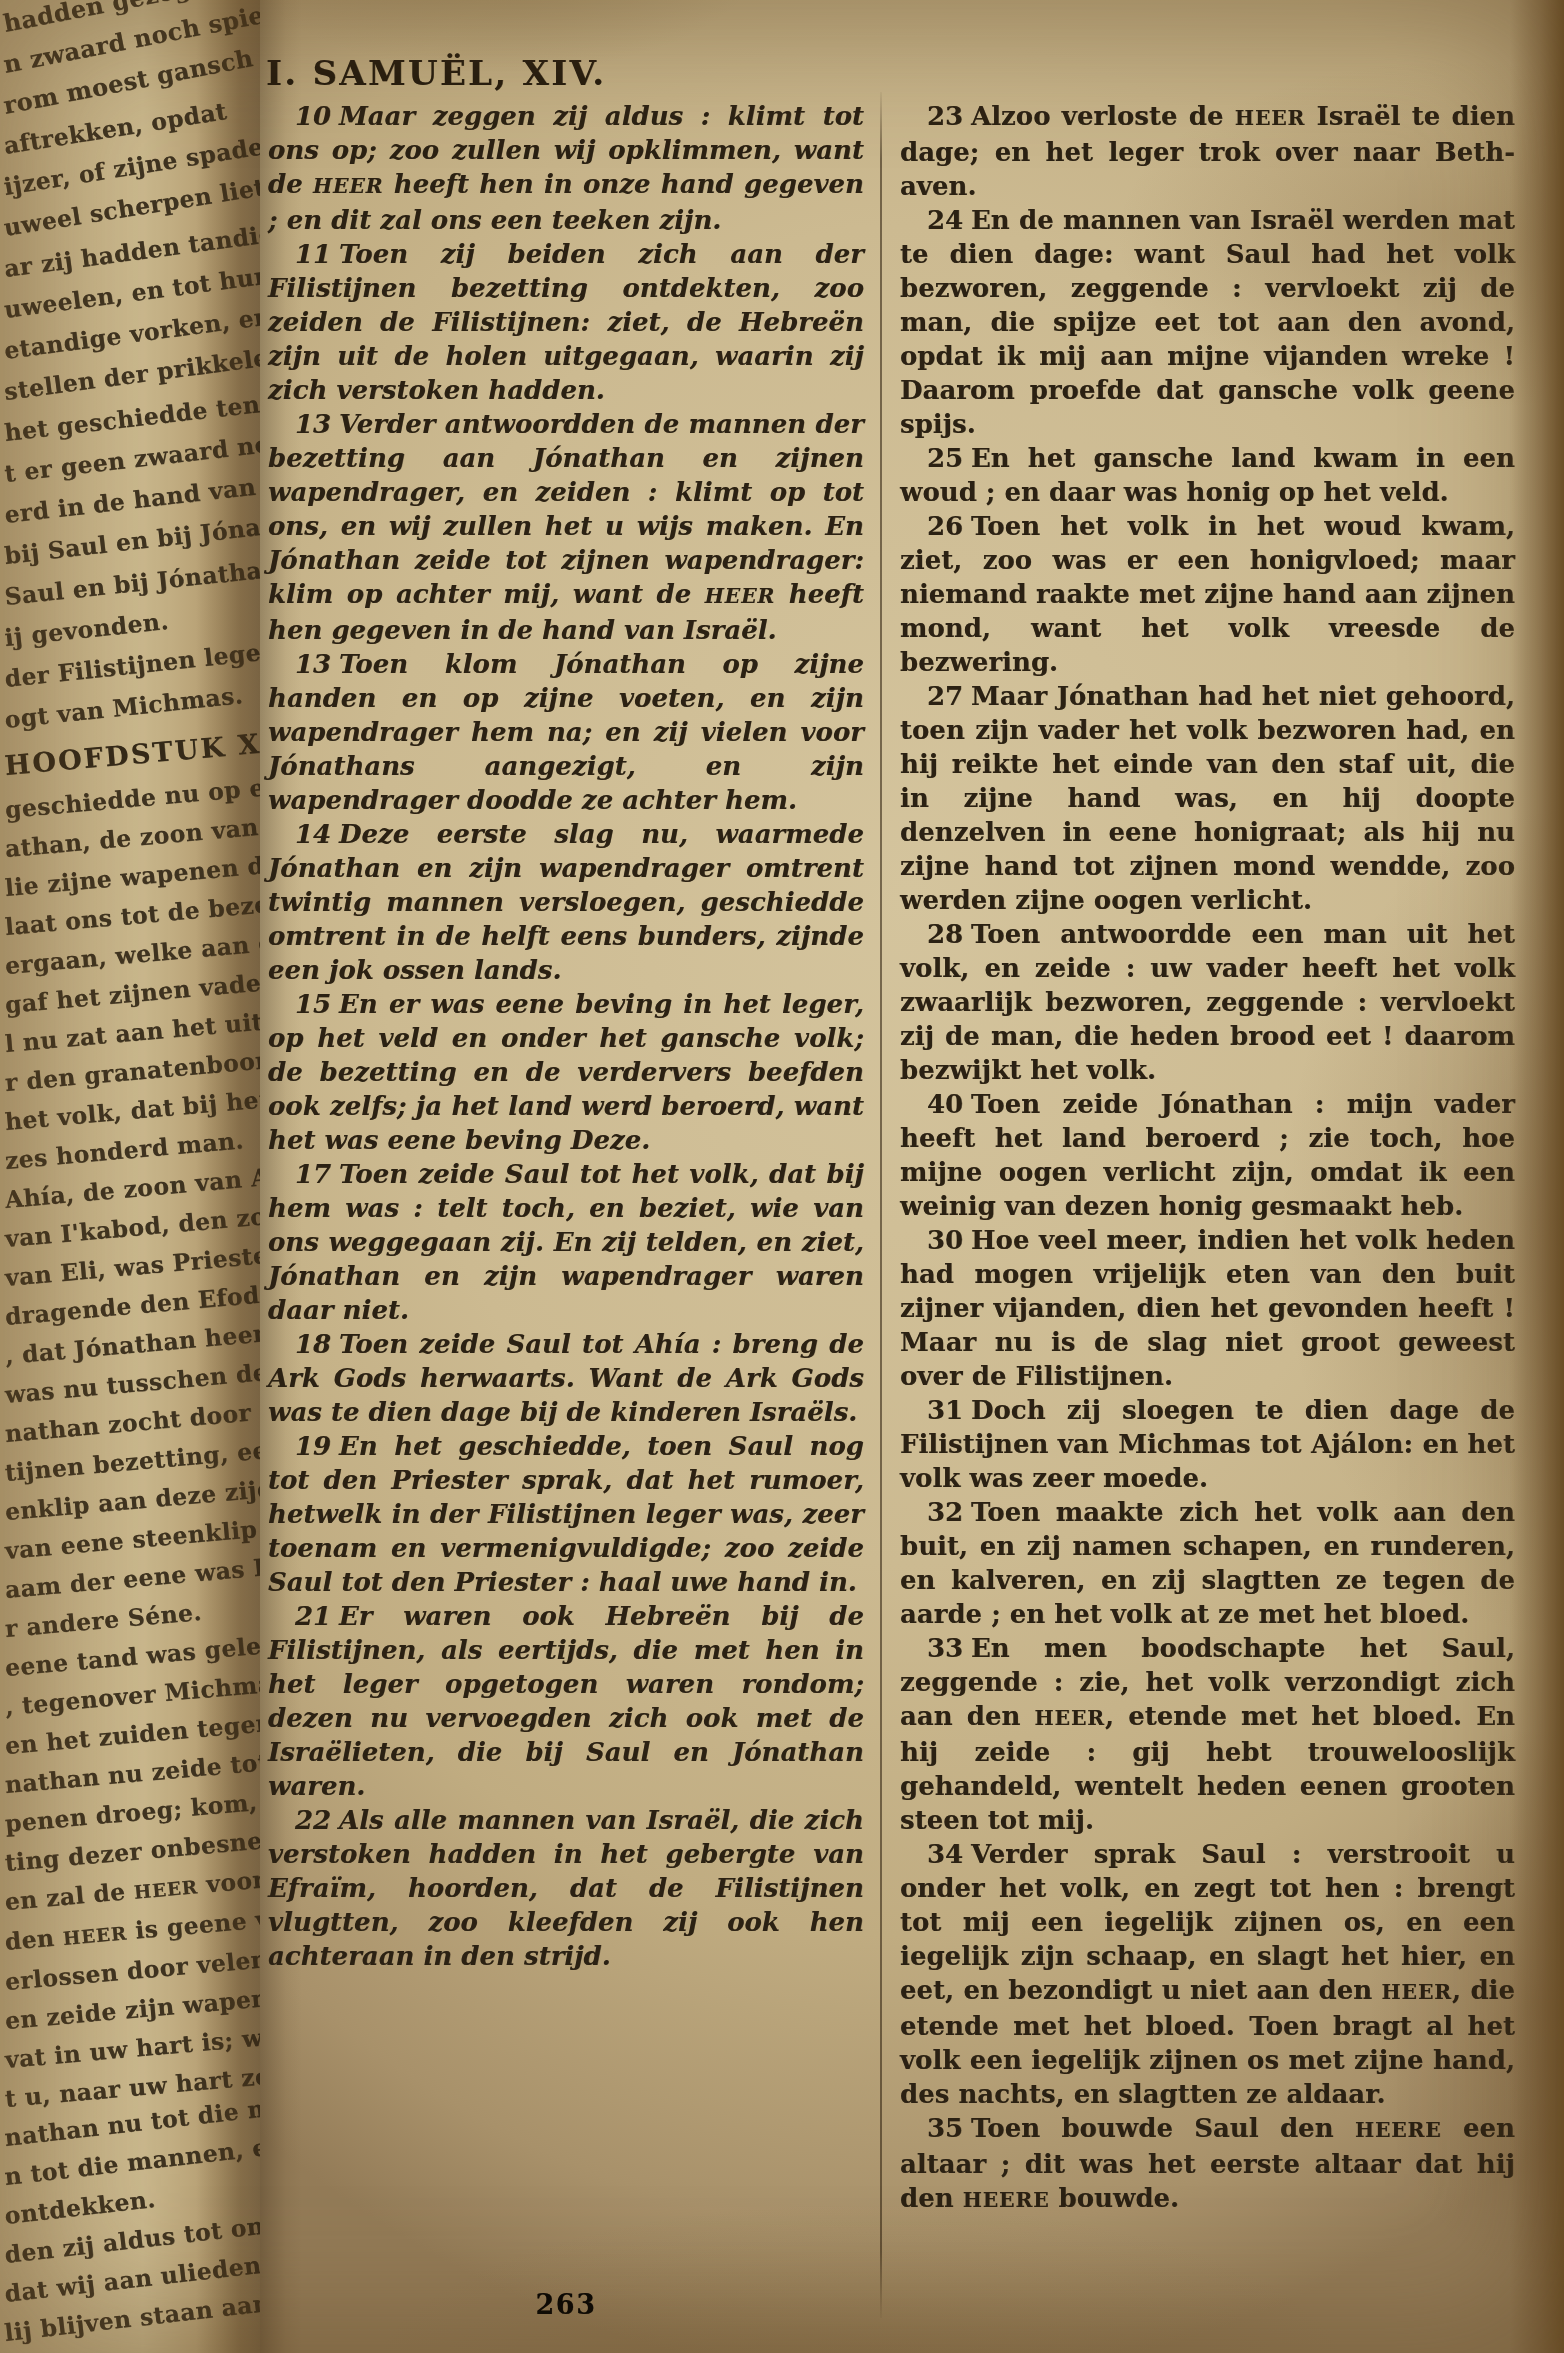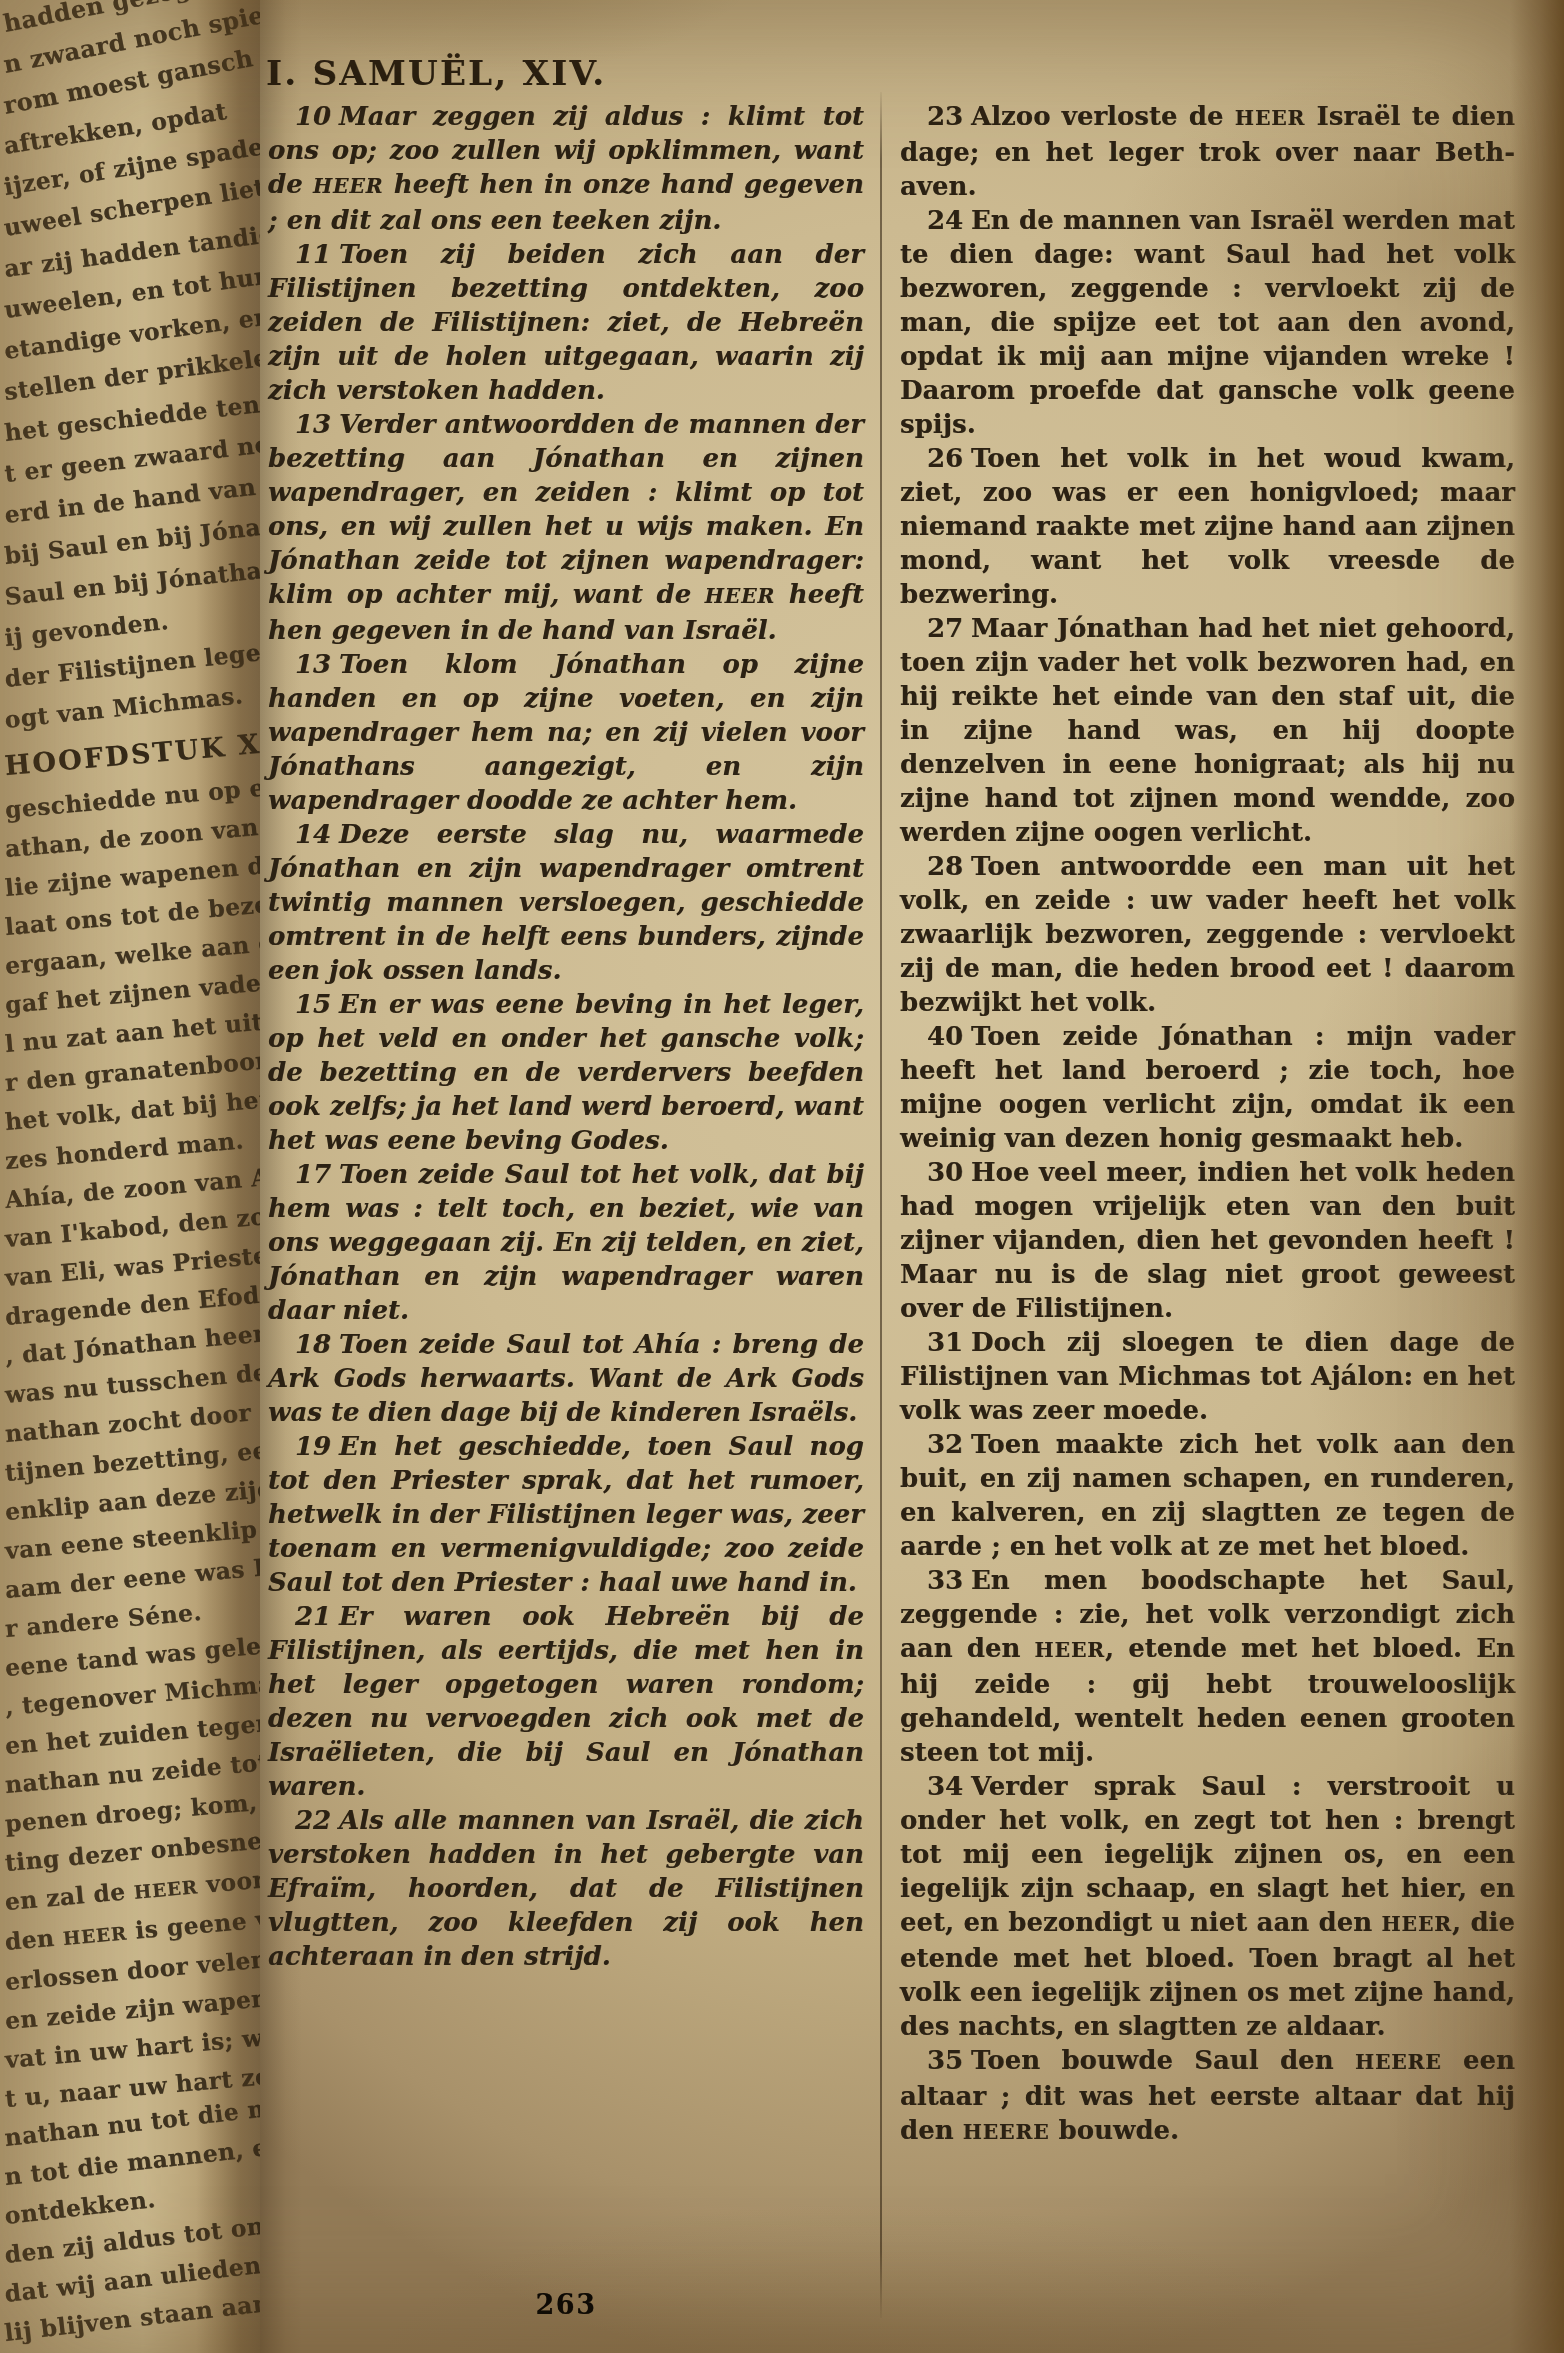--- a/index.html
+++ b/index.html
@@ -252,41 +252,42 @@
     <p class="verse"><span class="vnum">10</span><span class="vtext">Maar zeggen zij aldus : klimt tot ons op; zoo zullen wij opklimmen, want de <span class="sc">HEER</span> heeft hen in onze hand gegeven ; en dit zal ons een teeken zijn.</span></p>
 
     <p class="verse"><span class="vnum">11</span><span class="vtext">Toen zij beiden zich aan der Filistijnen bezetting ontdekten, zoo zeiden de Filistijnen: ziet, de Hebreën zijn uit de holen uitgegaan, waarin zij zich verstoken hadden.</span></p>
 
     <p class="verse"><span class="vnum">13</span><span class="vtext">Verder antwoordden de mannen der bezetting aan Jónathan en zijnen wapendrager, en zeiden : klimt op tot ons, en wij zullen het u wijs maken.  En Jónathan zeide tot zijnen wapendrager: klim op achter mij, want de <span class="sc">HEER</span> heeft hen gegeven in de hand van Israël.</span></p>
 
     <p class="verse"><span class="vnum">13</span><span class="vtext">Toen klom Jónathan op zijne handen en op zijne voeten, en zijn wapendrager hem na; en zij vielen voor Jónathans aangezigt, en zijn wapendrager doodde ze achter hem.</span></p>
 
     <p class="verse"><span class="vnum">14</span><span class="vtext">Deze eerste slag nu, waarmede Jónathan en zijn wapendrager omtrent twintig mannen versloegen, geschiedde omtrent in de helft eens bunders, zijnde een jok ossen lands.</span></p>
 
-    <p class="verse"><span class="vnum">15</span><span class="vtext">En er was eene beving in het leger, op het veld en onder het gansche volk; de bezetting en de verdervers beefden ook zelfs; ja het land werd beroerd, want het was eene beving Godes.</span></p>
+    <p class="verse"><span class="vnum">15</span><span class="vtext">En er was eene beving in het leger, op het veld en onder het gansche volk; de bezetting en de verdervers beefden ook zelfs; ja het land werd beroerd, want het was eene beving Deze.</span></p>
 
 
     <p class="verse"><span class="vnum">17</span><span class="vtext">Toen zeide Saul tot het volk, dat bij hem was : telt toch, en beziet, wie van ons weggegaan zij.  En zij telden, en ziet, Jónathan en zijn wapendrager waren daar niet.</span></p>
 
     <p class="verse"><span class="vnum">18</span><span class="vtext">Toen zeide Saul tot Ahía : breng de Ark Gods herwaarts.  Want de Ark Gods was te dien dage bij de kinderen Israëls.</span></p>
 
     <p class="verse"><span class="vnum">19</span><span class="vtext">En het geschiedde, toen Saul nog tot den Priester sprak, dat het rumoer, hetwelk in der Filistijnen leger was, zeer toenam en vermenigvuldigde; zoo zeide Saul tot den Priester : haal uwe hand in.</span></p>
 
 
     <p class="verse"><span class="vnum">21</span><span class="vtext">Er waren ook Hebreën bij de Filistijnen, als eertijds, die met hen in het leger opgetogen waren rondom; dezen nu vervoegden zich ook met de Israëlieten, die bij Saul en Jónathan waren.</span></p>
 
     <p class="verse"><span class="vnum">22</span><span class="vtext">Als alle mannen van Israël, die zich verstoken hadden in het gebergte van Efraïm, hoorden, dat de Filistijnen vlugtten, zoo kleefden zij ook hen achteraan in den strijd.</span></p>
   </div>
 
 <div class="col col-right">
 
     <p class="verse"><span class="vnum">23</span><span class="vtext">Alzoo verloste de <span class="sc">HEER</span> Israël te dien dage; en het leger trok over naar Beth-aven.</span></p>
 
     <p class="verse"><span class="vnum">24</span><span class="vtext">En de mannen van Israël werden mat te dien dage: want Saul had het volk bezworen, zeggende : vervloekt zij de man, die spijze eet tot aan den avond, opdat ik mij aan mijne vijanden wreke !  Daarom proefde dat gansche volk geene spijs.</span></p>
 
+    <p class="verse"><span class="vnum">25</span><span class="vtext">En het gansche land kwam in een woud ; en daar was honig op het veld.</span></p>
 
     <p class="verse"><span class="vnum">26</span><span class="vtext">Toen het volk in het woud kwam, ziet, zoo was er een honigvloed; maar niemand raakte met zijne hand aan zijnen mond, want het volk vreesde de bezwering.</span></p>
 
     <p class="verse"><span class="vnum">27</span><span class="vtext">Maar Jónathan had het niet gehoord, toen zijn vader het volk bezworen had, en hij reikte het einde van den staf uit, die in zijne hand was, en hij doopte denzelven in eene honigraat; als hij nu zijne hand tot zijnen mond wendde, zoo werden zijne oogen verlicht.</span></p>
 
     <p class="verse"><span class="vnum">28</span><span class="vtext">Toen antwoordde een man uit het volk, en zeide : uw vader heeft het volk zwaarlijk bezworen, zeggende : vervloekt zij de man, die heden brood eet !  daarom bezwijkt het volk.</span></p>
 
     <p class="verse"><span class="vnum">40</span><span class="vtext">Toen zeide Jónathan : mijn vader heeft het land beroerd ; zie toch, hoe mijne oogen verlicht zijn, omdat ik een weinig van dezen honig gesmaakt heb.</span></p>
 
     <p class="verse"><span class="vnum">30</span><span class="vtext">Hoe veel meer, indien het volk heden had mogen vrijelijk eten van den buit zijner vijanden, dien het gevonden heeft !  Maar nu is de slag niet groot geweest over de Filistijnen.</span></p>

